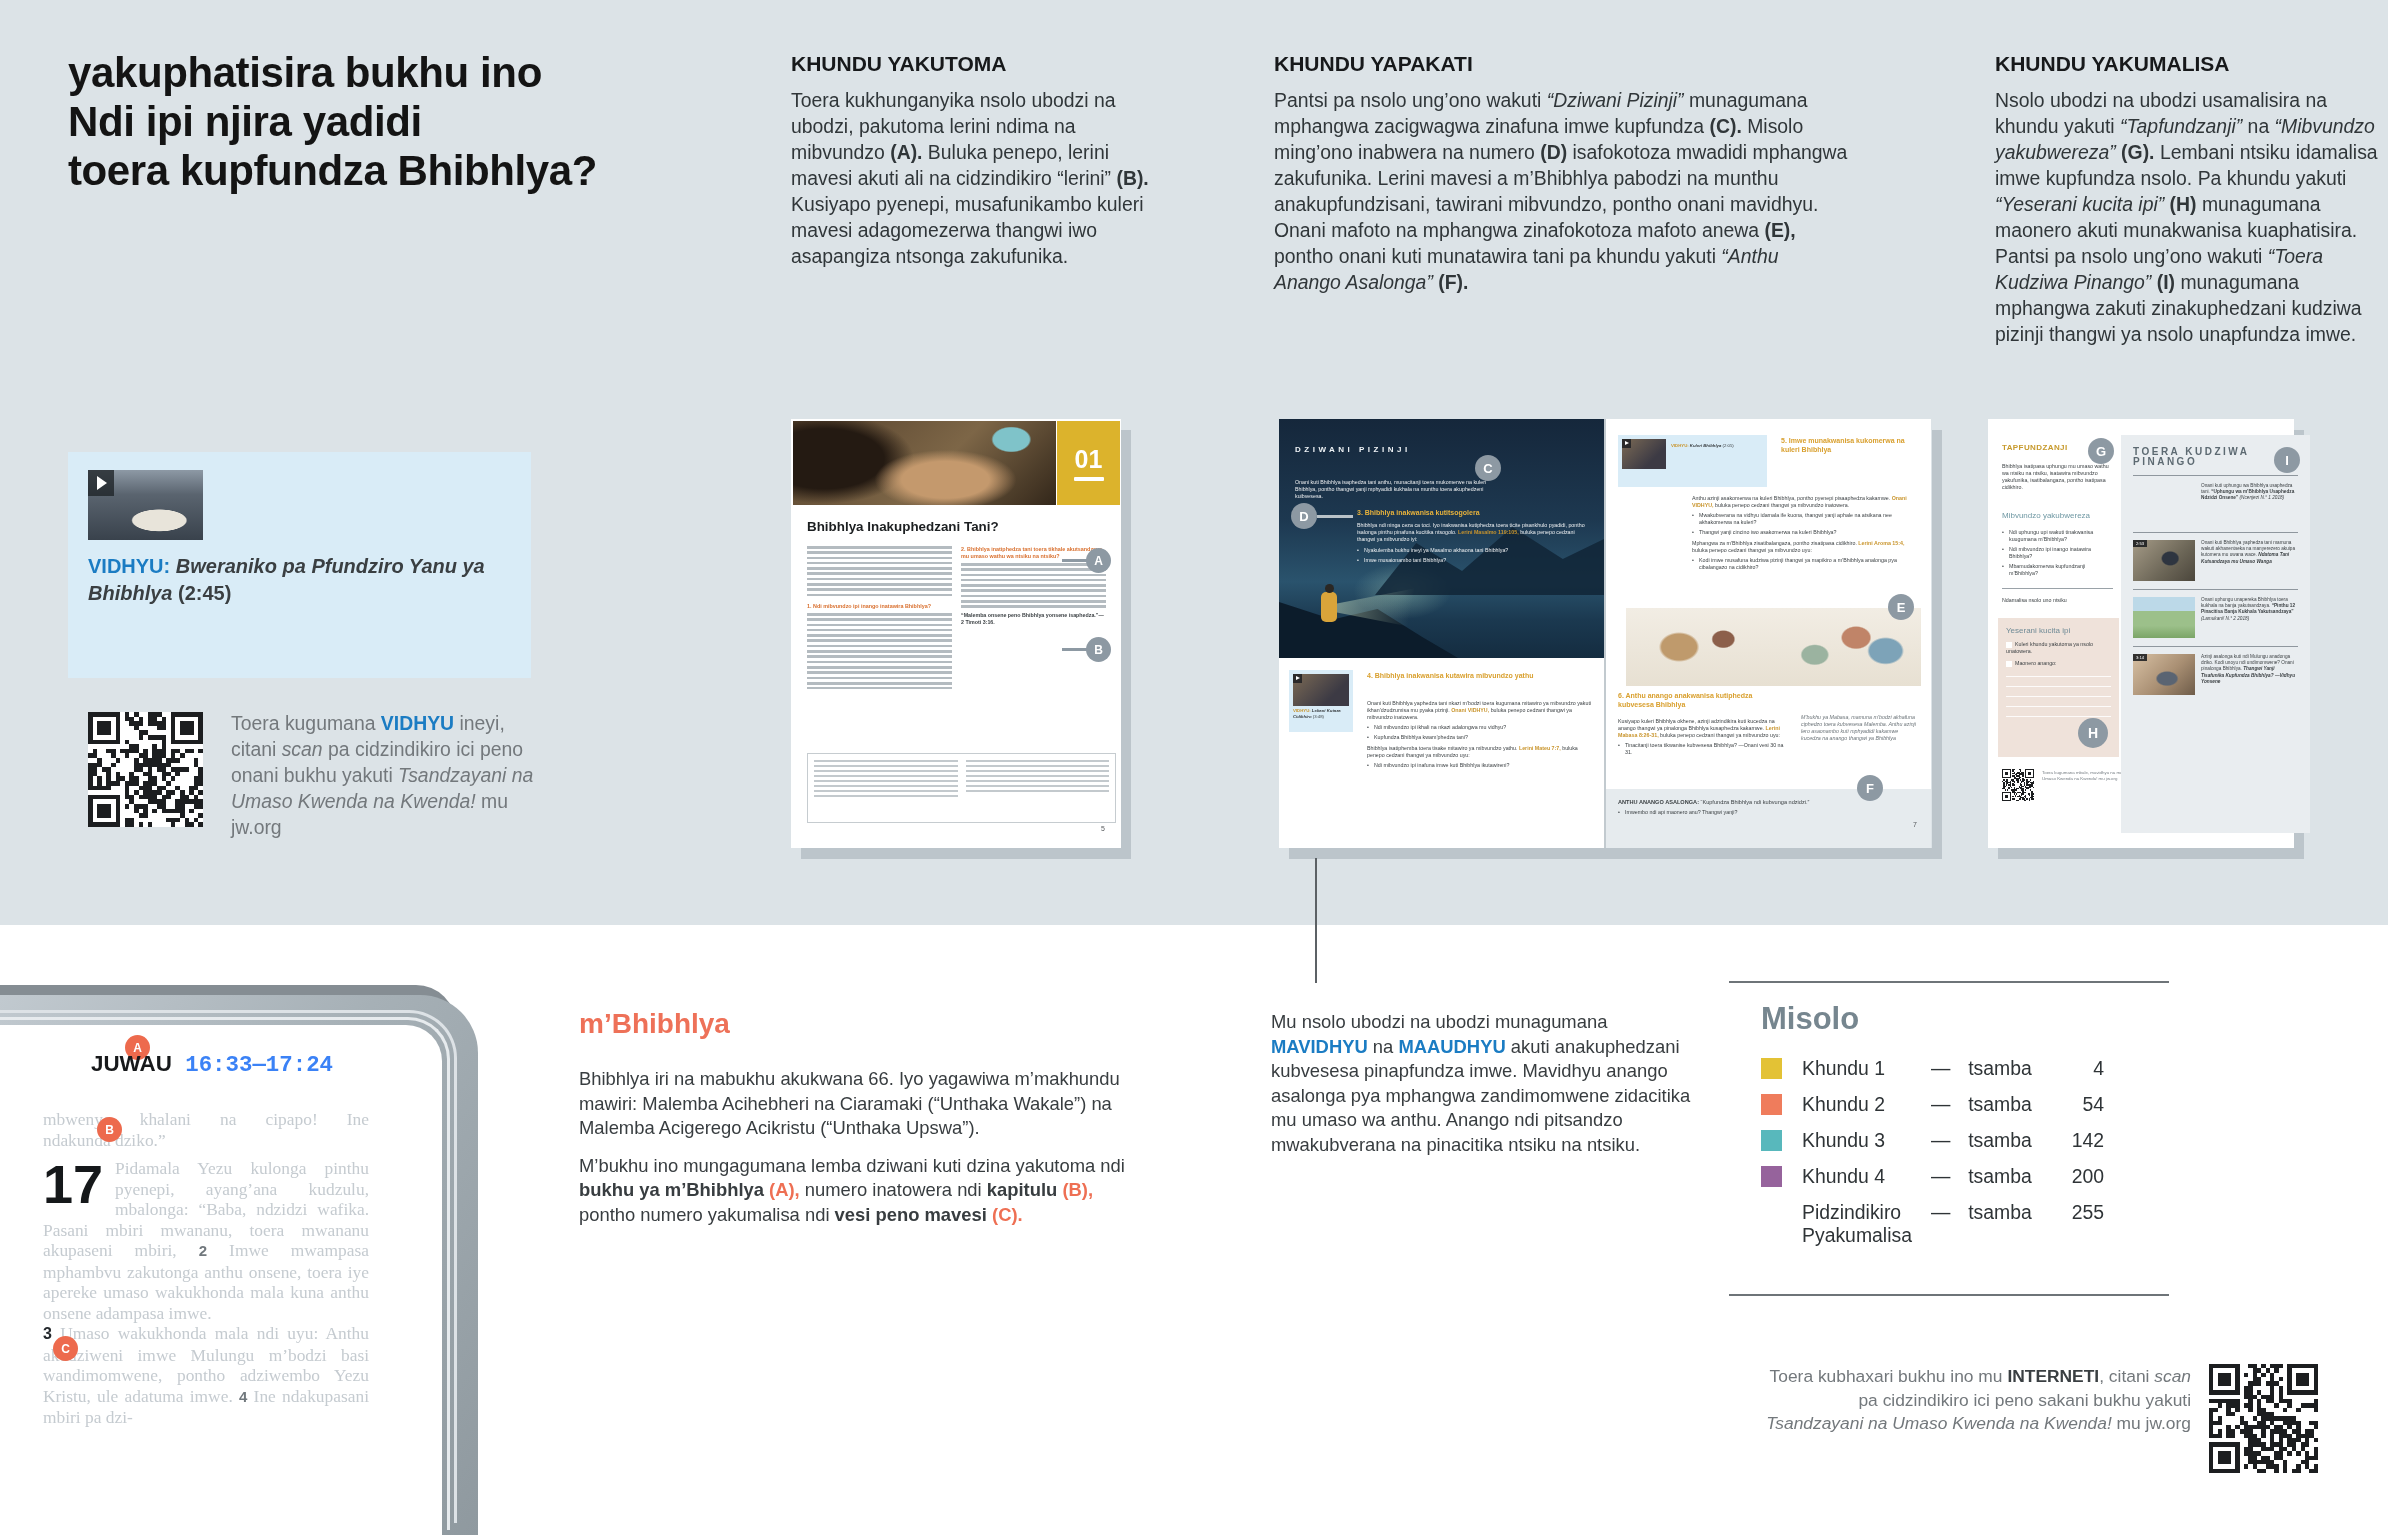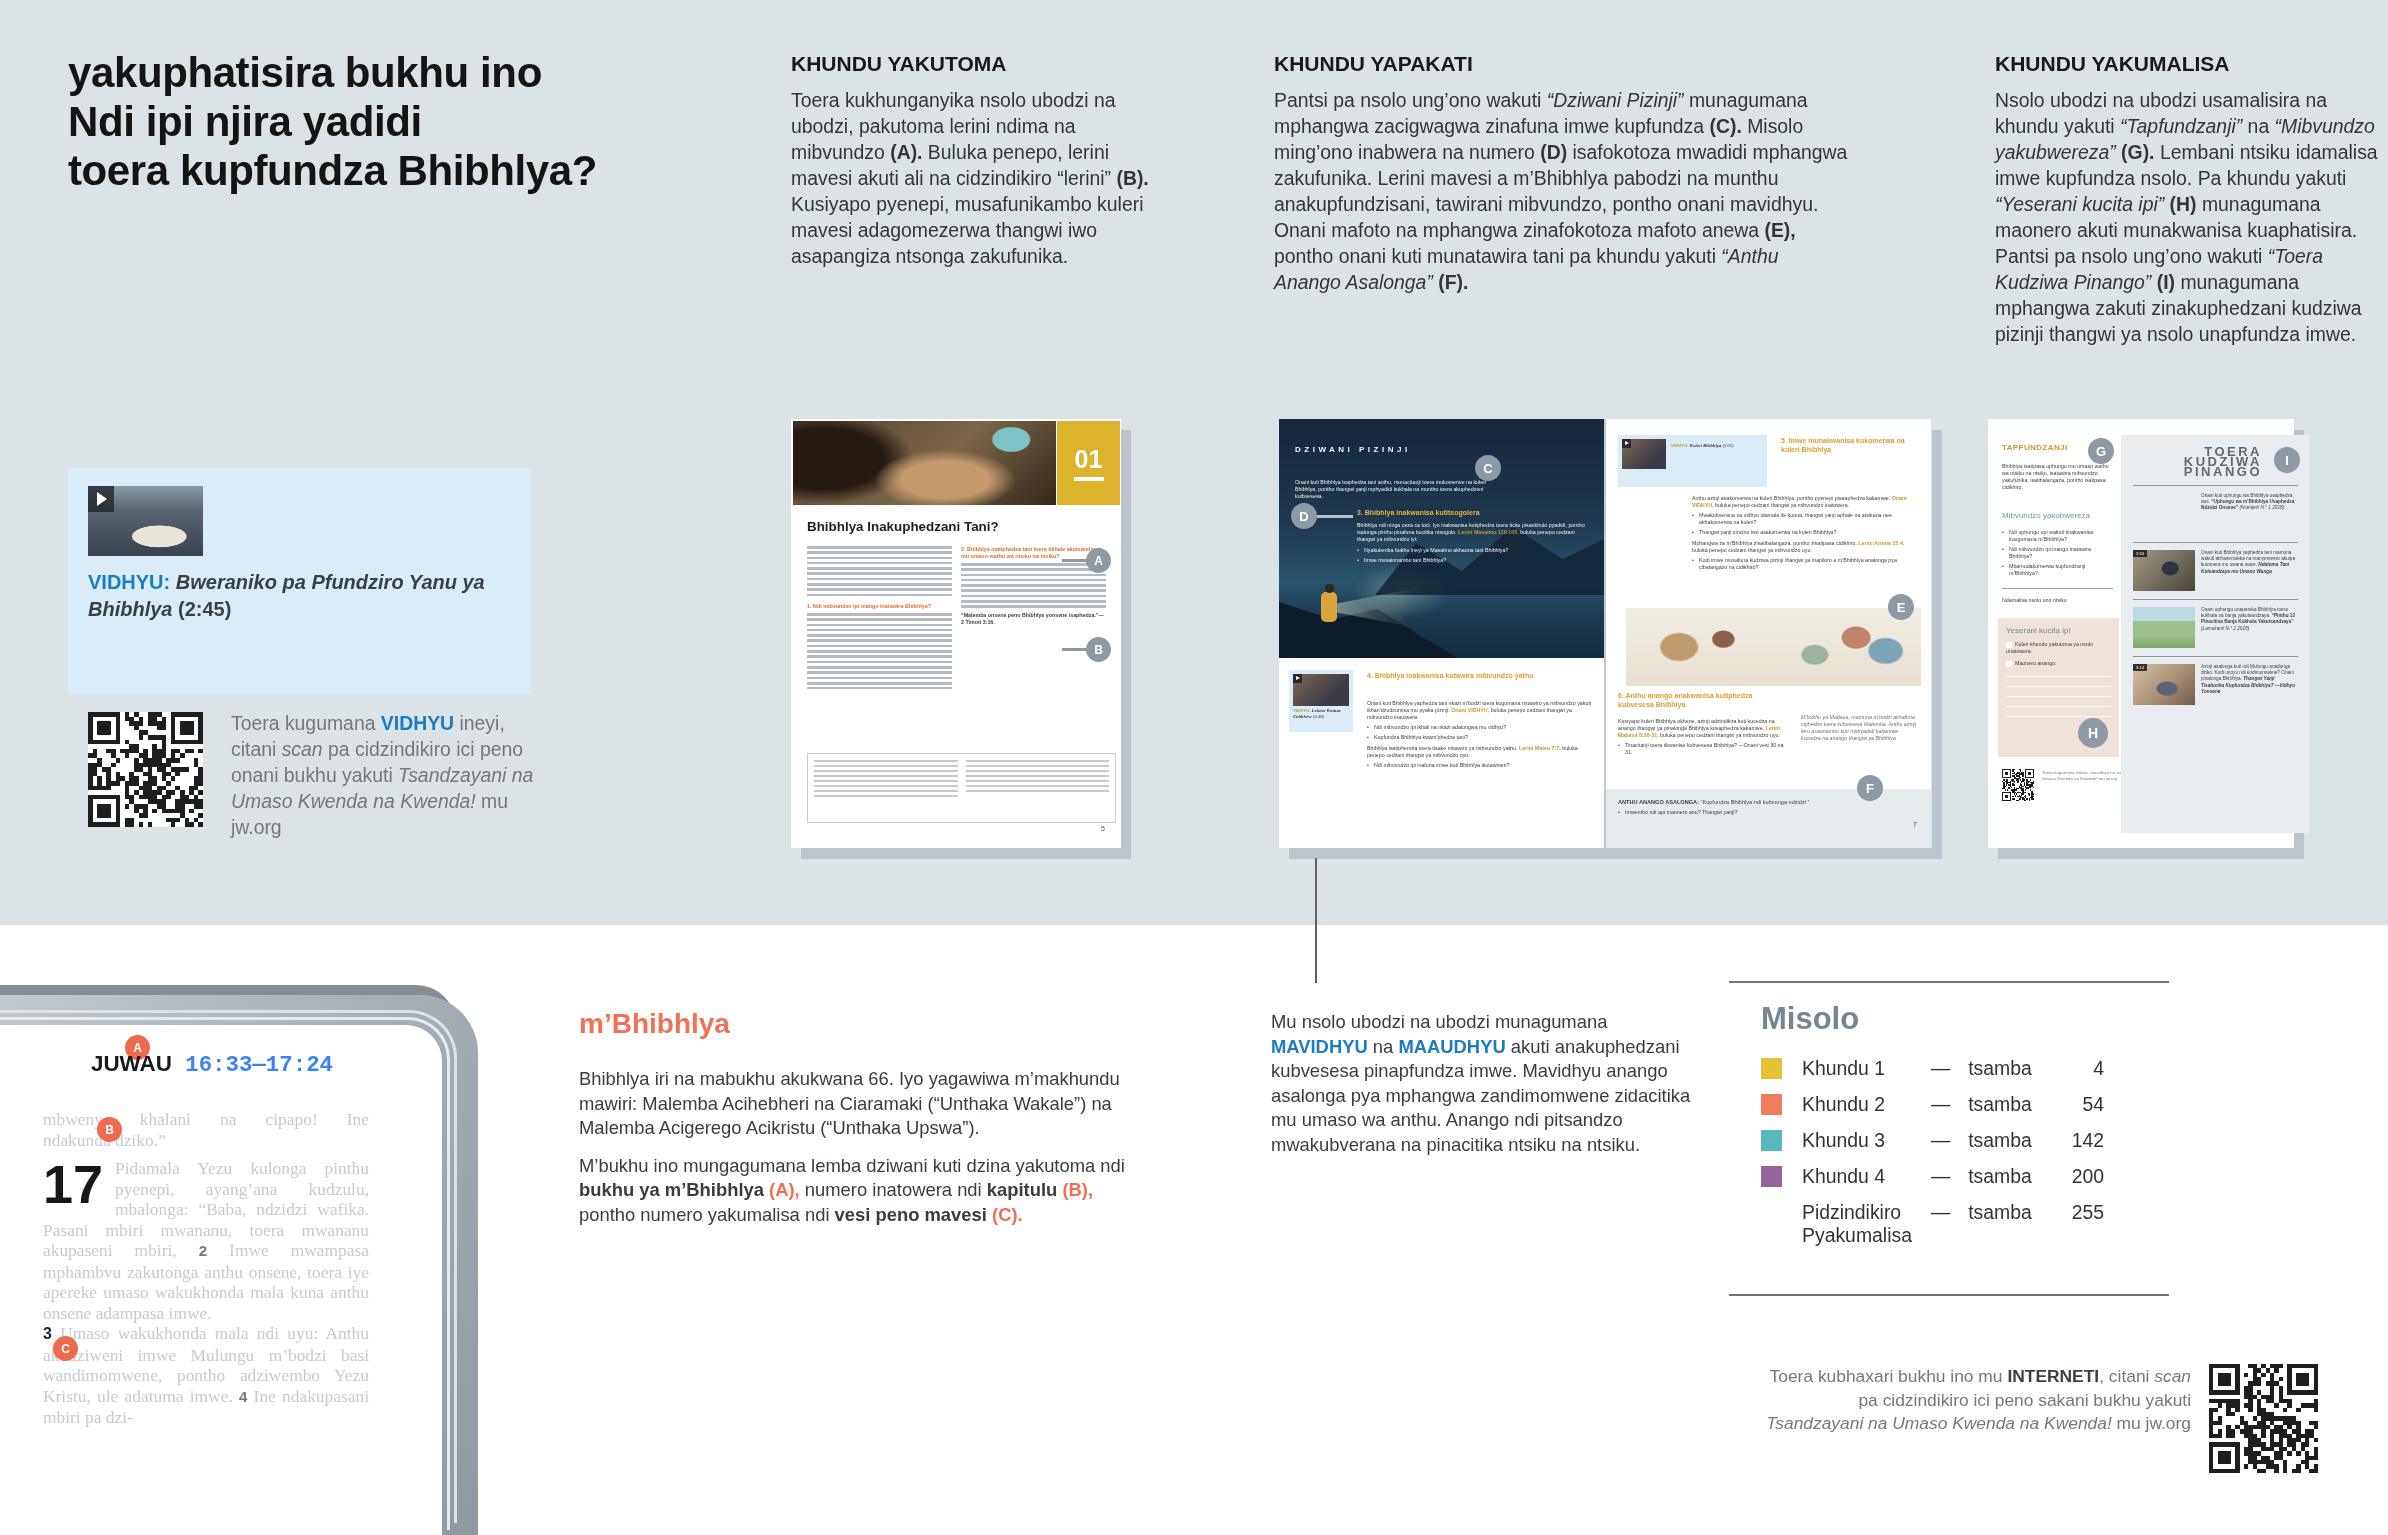--- a/index.html
+++ b/index.html
@@ -14,21 +14,21 @@
   .vn3{font-weight:700;color:#24292d;font-family:"Liberation Sans",sans-serif;font-size:16px;}
   
   .top-band{left:0;top:0;width:2388px;height:925px;background:#dce3e7;}
   .intro{left:68px;top:48px;width:677px;}
   .intro h1{margin:0;font-size:42px;line-height:49px;font-weight:800;color:#141414;letter-spacing:-0.4px;}
   .intro .sub{margin-top:30px;font-size:26px;line-height:34px;color:#8a9096;}
   .col{top:52px;}
   .col h2{margin:0 0 11px 0;font-size:21px;font-weight:800;color:#17191b;}
   .col p{margin:0;font-size:19.4px;line-height:26px;color:#303639;}
   
-  .video-box{left:68px;top:468px;width:463px;height:226px;background:#d9ecf7;}
+  .video-box{left:68px;top:452px;width:463px;height:226px;background:#d9ecf7;}
   .vthumb{left:20px;top:18px;width:115px;height:70px;background:
       radial-gradient(70px 28px at 62% 72%,#e8e4da 0 38%,transparent 40%),
       linear-gradient(180deg,#8d99a5 0%,#5a646f 35%,#39424c 100%);}
   .vthumb .play{position:absolute;left:0;top:0;width:26px;height:26px;background:rgba(30,34,38,.78);}
   .vthumb .play:before{content:"";position:absolute;left:9px;top:6px;border-left:10px solid #fff;
       border-top:7px solid transparent;border-bottom:7px solid transparent;}
   .vlabel{left:20px;top:101px;width:428px;font-size:20px;line-height:27px;color:#27292b;}
   .qr{background:#fff;}
   .qr-left{left:88px;top:712px;width:115px;height:115px;}
   .qr-left-text{left:231px;top:710px;width:303px;font-size:19.4px;line-height:26px;color:#73787c;}
@@ -103,21 +103,21 @@
   .page3{left:1988px;top:419px;width:306px;height:429px;}
   .tap-h{position:absolute;left:14px;top:24px;font-size:8px;font-weight:800;color:#c79a2d;letter-spacing:0.4px;}
   .teal-h{color:#6f98a3;font-size:8px;font-weight:400;}
   .hr-thin{background:#9aa2a8;height:1px;}
   .try-panel{position:absolute;left:10px;top:199px;width:121px;height:139px;background:#efe2da;padding:8px;box-sizing:border-box;}
   .try-panel .ln{height:1px;background:rgba(255,255,255,.85);margin-top:9px;}
   .chk{display:inline-block;width:6px;height:6px;background:#fff;margin-right:3px;vertical-align:top;margin-top:1px;}
   .qr3{position:absolute;left:14px;top:350px;width:32px;height:32px;}
   .qr3cap{position:absolute;left:54px;top:351px;width:261px;font-size:4.4px;line-height:6px;color:#7a8187;}
   .p3-panel{position:absolute;left:133px;top:16px;width:189px;height:398px;background:#e9edf0;padding:12px;box-sizing:border-box;}
-  .more-h{font-size:13px;letter-spacing:2.5px;color:#5d6a72;font-weight:700;line-height:10px;width:129px;text-align:right;}
+  .more-h{font-size:10px;letter-spacing:2.5px;color:#5d6a72;font-weight:700;line-height:10px;width:129px;}
   .m-item{position:relative;border-top:1px solid #8f979e;margin-top:8px;padding-top:7px;display:flex;gap:6px;}
   .m-item .im{width:62px;height:41px;flex:none;position:relative;}
   .m-item .tx{font-size:4.7px;line-height:6.2px;color:#3a3f42;}
   .m-item .dur{position:absolute;left:0;top:0;background:rgba(22,25,28,.85);color:#fff;font-size:4.2px;padding:1px 3px;}
   .im1{background:radial-gradient(30px 20px at 30% 60%,#4a5f78 0 40%,transparent 50%),linear-gradient(120deg,#d8a93f,#b3piece 0),linear-gradient(120deg,#d8a93f,#8f7536 45%,#55606c 80%);}
   .im2{background:radial-gradient(22px 18px at 60% 45%,#2e3540 0 35%,transparent 42%),linear-gradient(135deg,#a59b87,#6c6657 60%,#4b463c);}
   .im3{background:linear-gradient(180deg,#bcd9e8 0 35%,#9cc08a 35% 70%,#7ba567 100%);}
   .im4{background:radial-gradient(24px 16px at 55% 60%,#5a6472 0 40%,transparent 48%),linear-gradient(135deg,#d8c1a4,#a98f73 55%,#6e5c49);}
   
   .connector{left:1315px;top:858px;width:2px;height:125px;background:#5c6165;}

